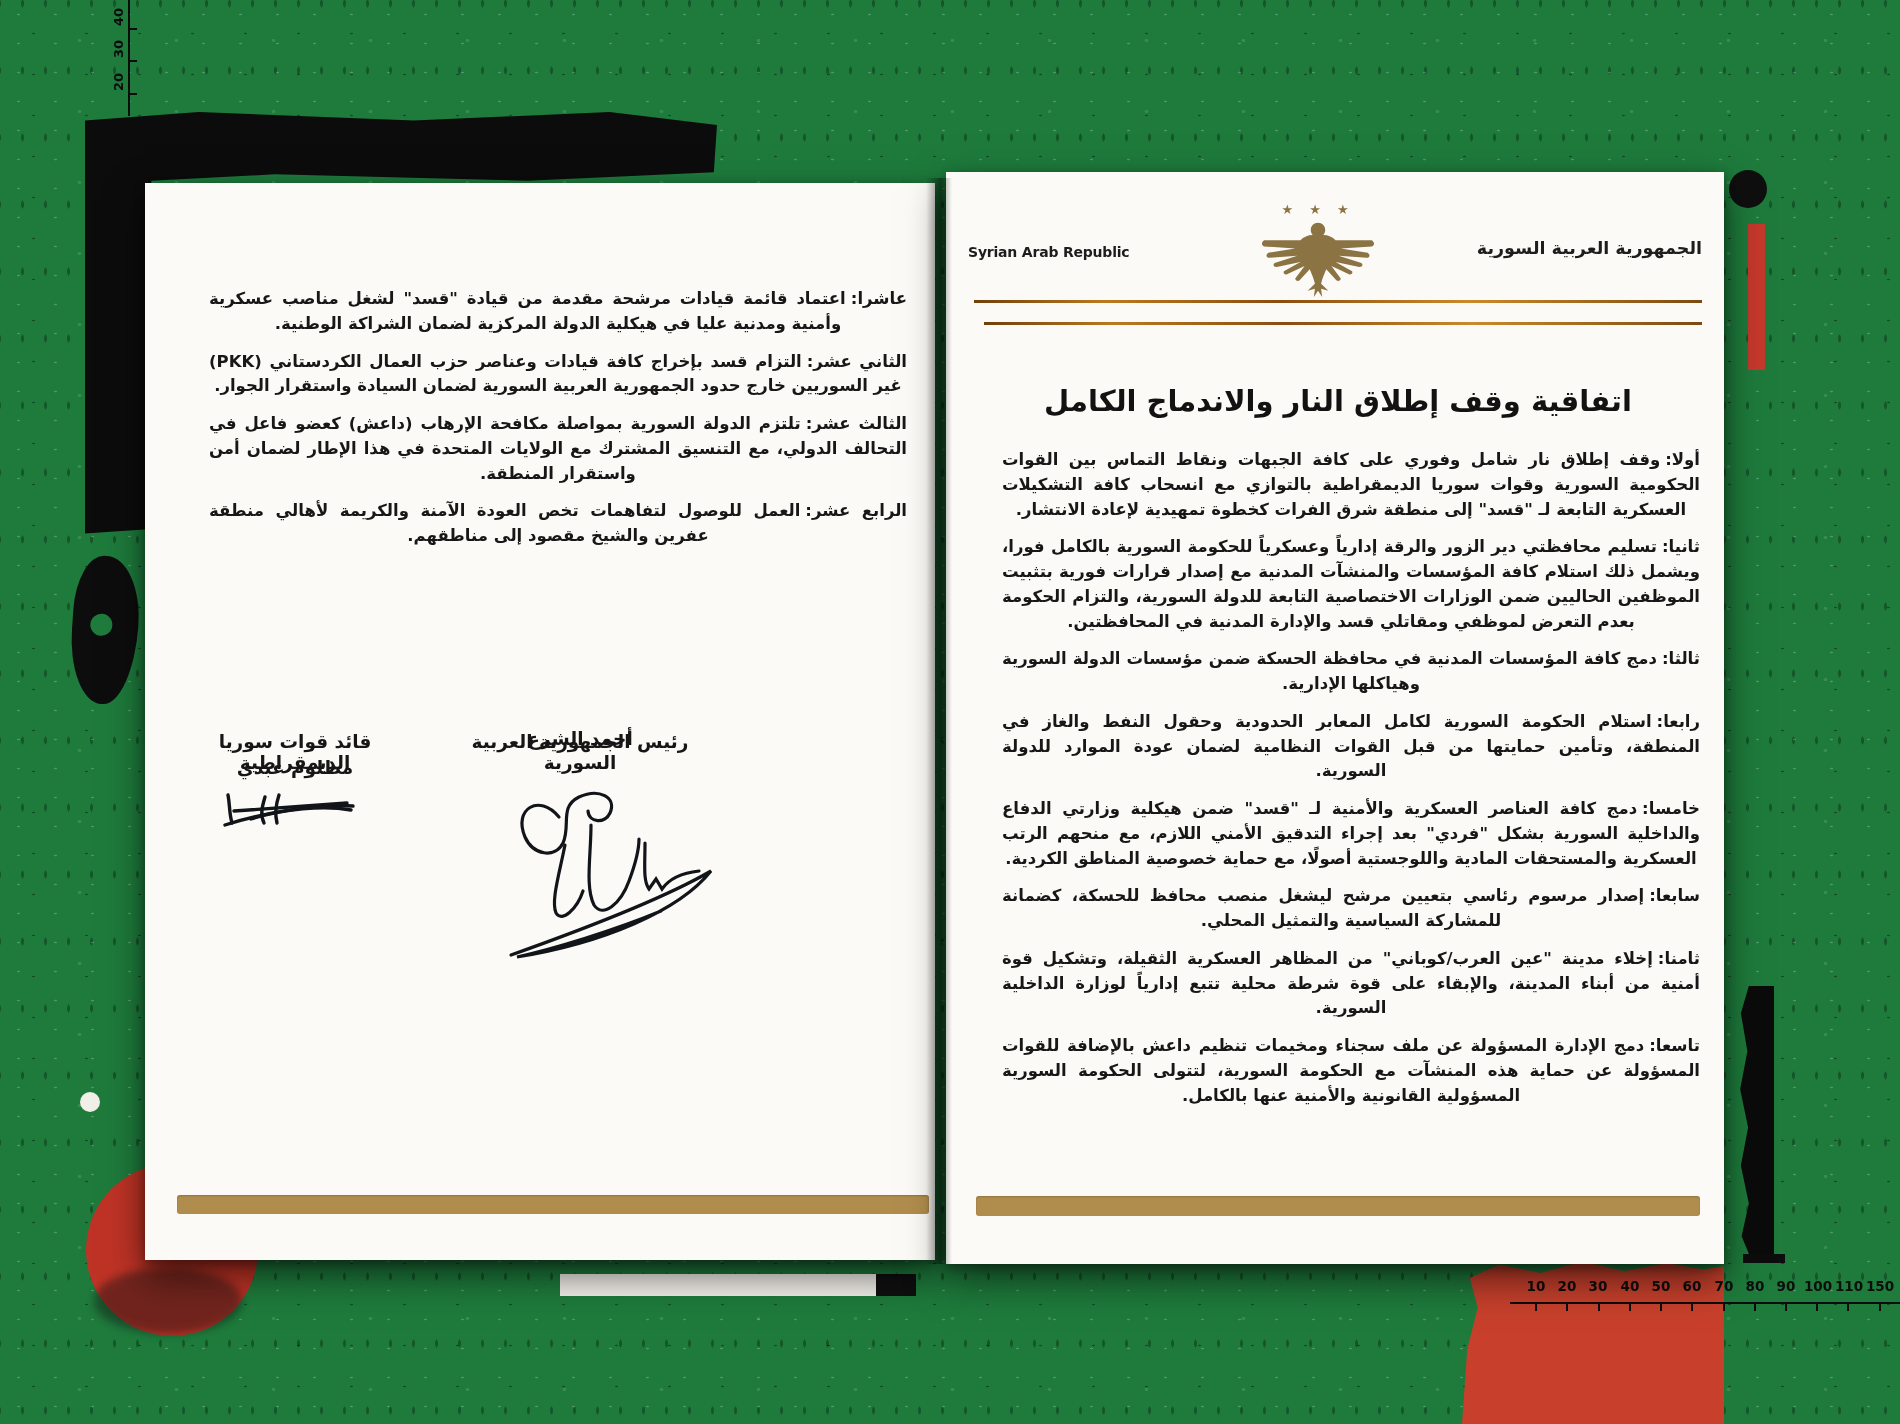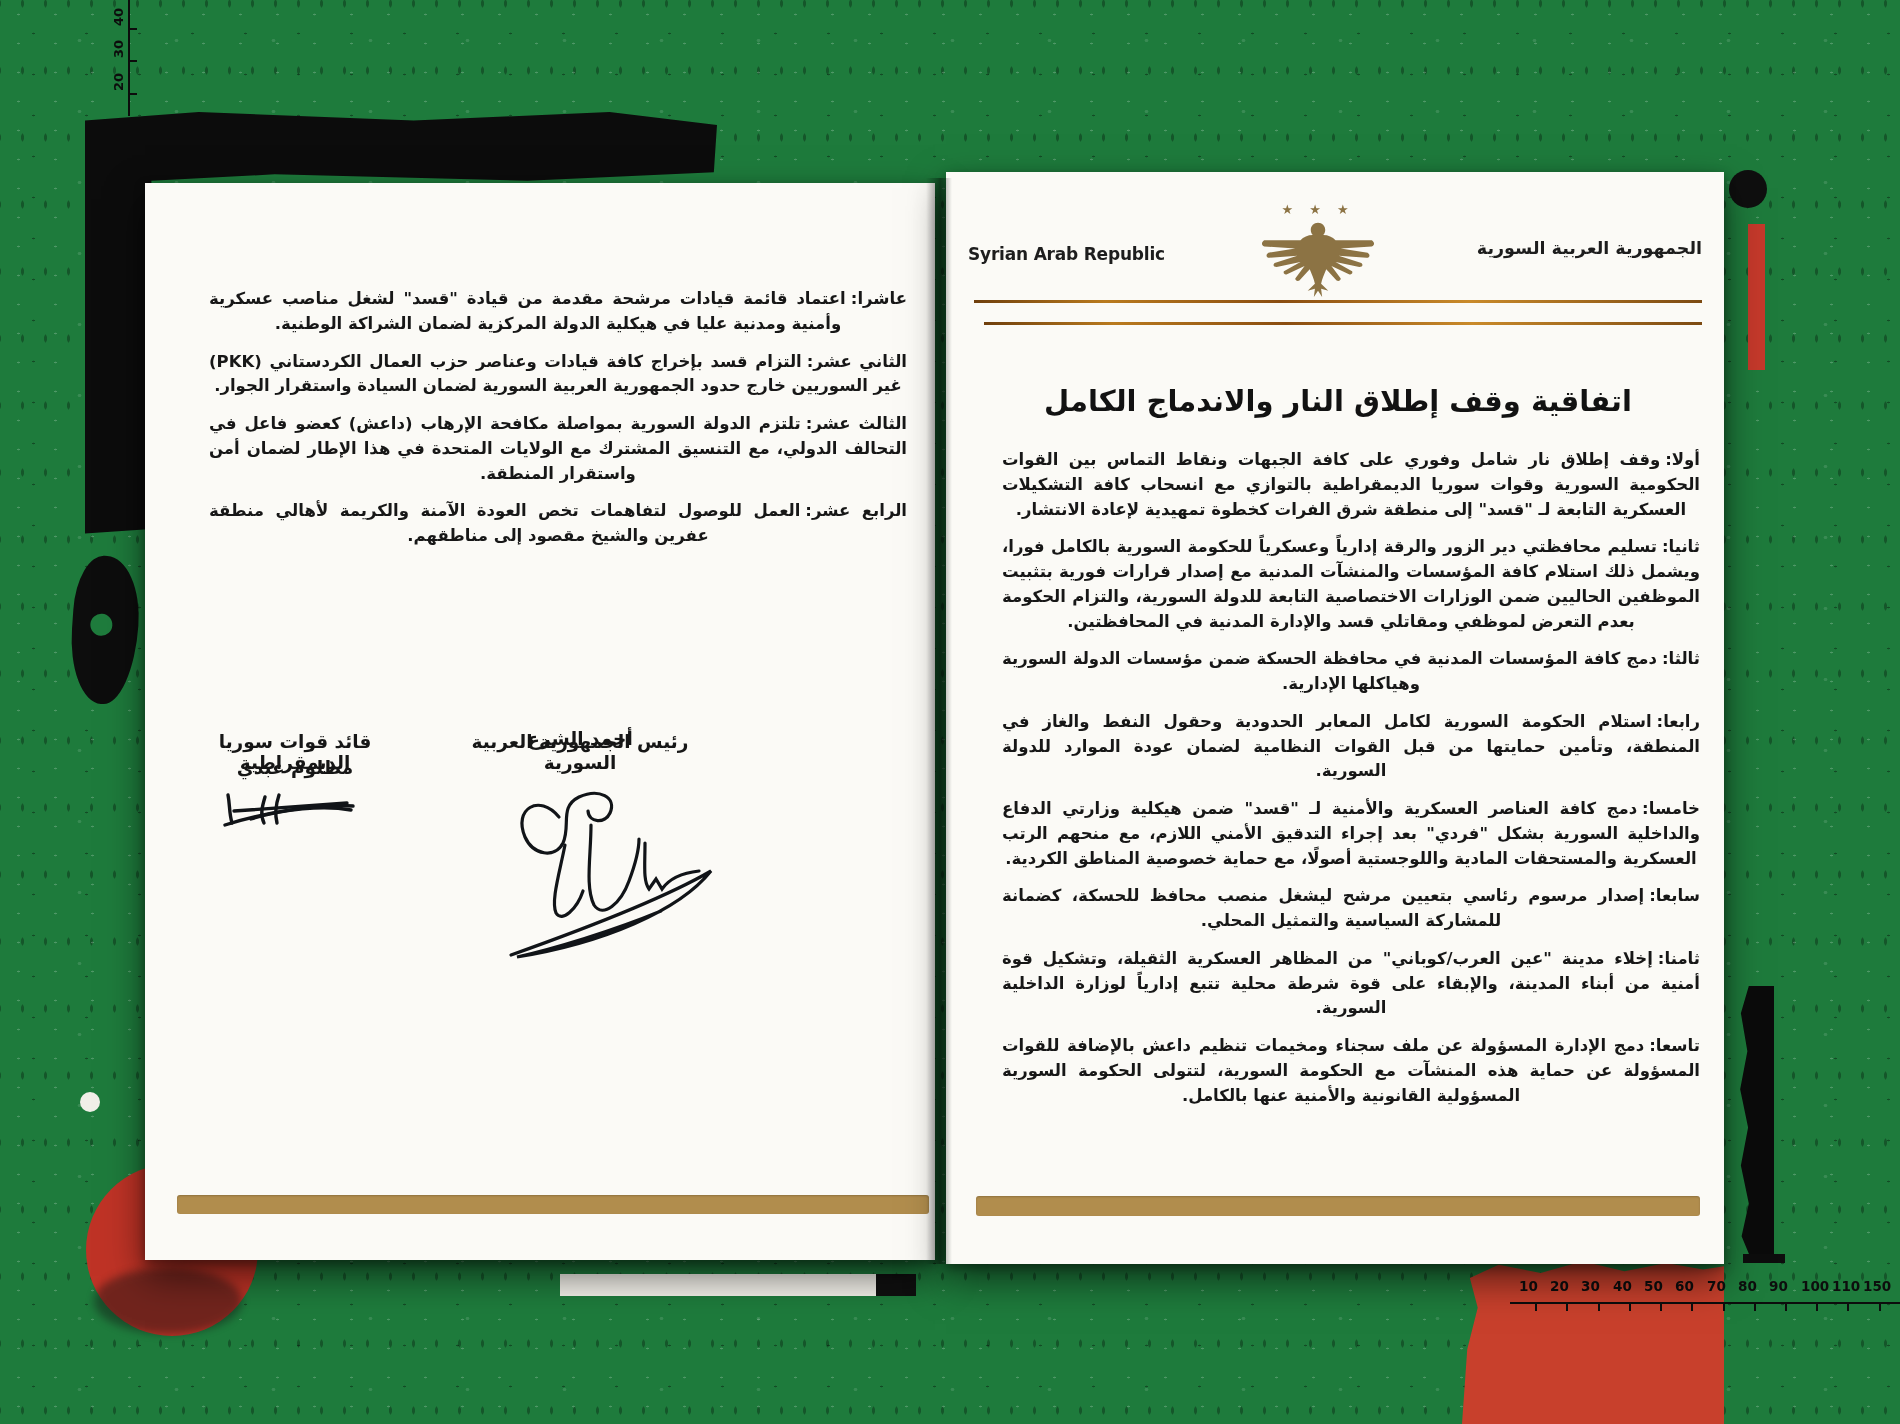--- a/index.html
+++ b/index.html
@@ -30,21 +30,21 @@
   .sec{
     direction:rtl;text-align:justify;text-align-last:center;
     font-size:16.5px;line-height:1.5;color:#171717;font-weight:bold;
     margin:0 0 13px 0;
   }
   .sec .lbl{font-weight:bold;margin-left:5px;}
   .goldline{height:3px;background:linear-gradient(90deg,#6f3f0c,#b97a1e 18%,#8a4d10 42%,#c98a2a 68%,#7c4a12);}
   .tanbar{background:#b18d4d;border-radius:3px;box-shadow:inset 0 1px 2px rgba(0,0,0,.2);}
   .sigtitle{direction:rtl;font-weight:bold;font-size:18.5px;color:#161616;text-align:center;margin-top:24px;}
   .signame{direction:rtl;font-weight:bold;font-size:18.5px;color:#161616;text-align:center;}
-  .rlnum{position:absolute;top:0;width:34px;text-align:left;font-size:13.5px;font-weight:bold;color:#0d0d0d;}
+  .rlnum{position:absolute;top:0;width:34px;text-align:center;font-size:13.5px;font-weight:bold;color:#0d0d0d;}
   .rltick{position:absolute;top:24px;width:2px;height:9px;background:#0d0d0d;}
   .vnum{position:absolute;left:-7px;writing-mode:vertical-rl;transform:rotate(180deg);font-size:13px;font-weight:bold;color:#0c0c0c;}
   .vtick{position:absolute;left:11px;width:8px;height:2px;background:#0c0c0c;}
 </style>
 </head>
 <body>
 
 <div class="abs" style="left:85px;top:112px;width:632px;height:430px;background:#0c0c0c;z-index:2;
             clip-path:polygon(0% 2%,18% 0%,52% 2%,83% 0%,100% 3%,99.5% 14%,70% 16%,30% 14.5%,10.5% 16%,11% 45%,10% 70%,10.5% 97%,0% 98%);"></div>
 
@@ -146,21 +146,21 @@
   </svg>
 
   <div class="abs tanbar" style="left:32px;top:1012px;width:752px;height:19px;"></div>
 </div>
 
 <div class="abs" style="left:926px;top:178px;width:26px;height:1086px;z-index:6;
             background:linear-gradient(90deg,rgba(0,0,0,0) 0%,rgba(0,0,0,.30) 42%,rgba(0,0,0,.42) 55%,rgba(0,0,0,0) 100%);"></div>
 
 <div class="abs page" style="left:946px;top:172px;width:778px;height:1092px;">
 
-  <div class="abs" style="left:22px;top:72px;font-size:17px;font-weight:bold;color:#1d1d1d;letter-spacing:-0.2px;">Syrian Arab Republic</div>
+  <div class="abs" style="left:22px;top:72px;font-size:14px;font-weight:bold;color:#1d1d1d;letter-spacing:-0.2px;">Syrian Arab Republic</div>
 
   <div class="abs" style="right:22px;top:66px;font-size:17.5px;font-weight:bold;color:#1d1d1d;direction:rtl;">الجمهورية العربية السورية</div>
 
   <div class="abs" style="left:292px;top:30px;width:160px;height:112px;text-align:center;">
     <div style="color:#8c7344;font-size:13px;letter-spacing:6px;height:16px;line-height:16px;">★ ★ ★</div>
     <svg width="124" height="92" viewBox="0 0 120 88" style="display:block;margin:0 auto;">
       <path fill="#8c7344" d="M60 4 C56 4 53 7 53 11 C53 13 54 15 55 16 C50 16 46 18 43 21 L8 21 C5 23 5 26 8 27 L38 29 L12 33 C9 35 10 38 13 38 L40 36 L18 43 C16 45 17 47 20 47 L43 42 L27 51 C26 53 28 55 30 54 L47 46 L38 58 C38 60 40 61 42 60 L52 49 C54 54 56 58 57 63 L50 70 L57 68 L56 76 L60 70 L64 76 L63 68 L70 70 L63 63 C64 58 66 54 68 49 L78 60 C80 61 82 60 82 58 L73 46 L90 54 C92 55 94 53 93 51 L77 42 L100 47 C103 47 104 45 102 43 L80 36 L107 38 C110 38 111 35 108 33 L82 29 L112 27 C115 26 115 23 112 21 L77 21 C74 18 70 16 65 16 C66 15 67 13 67 11 C67 7 64 4 60 4 Z"></path>
     </svg>
   </div>
 

